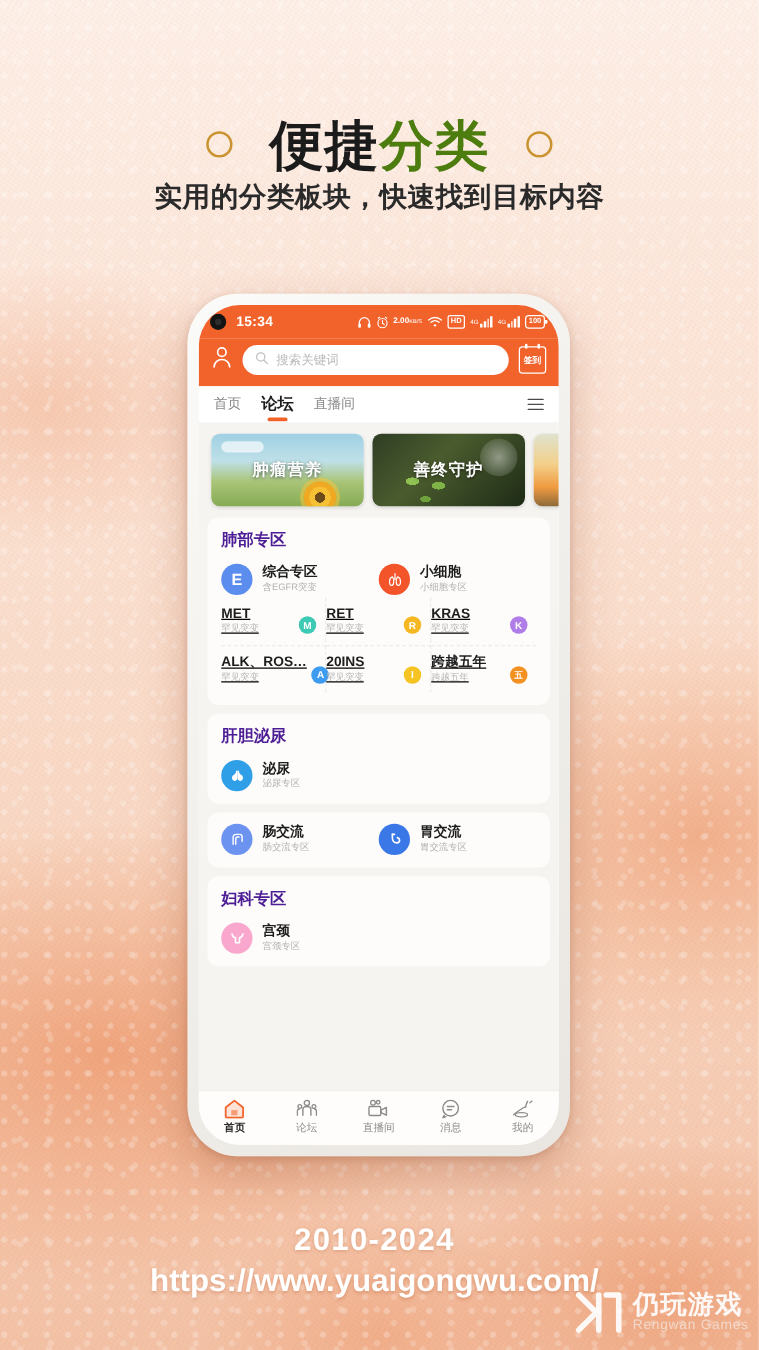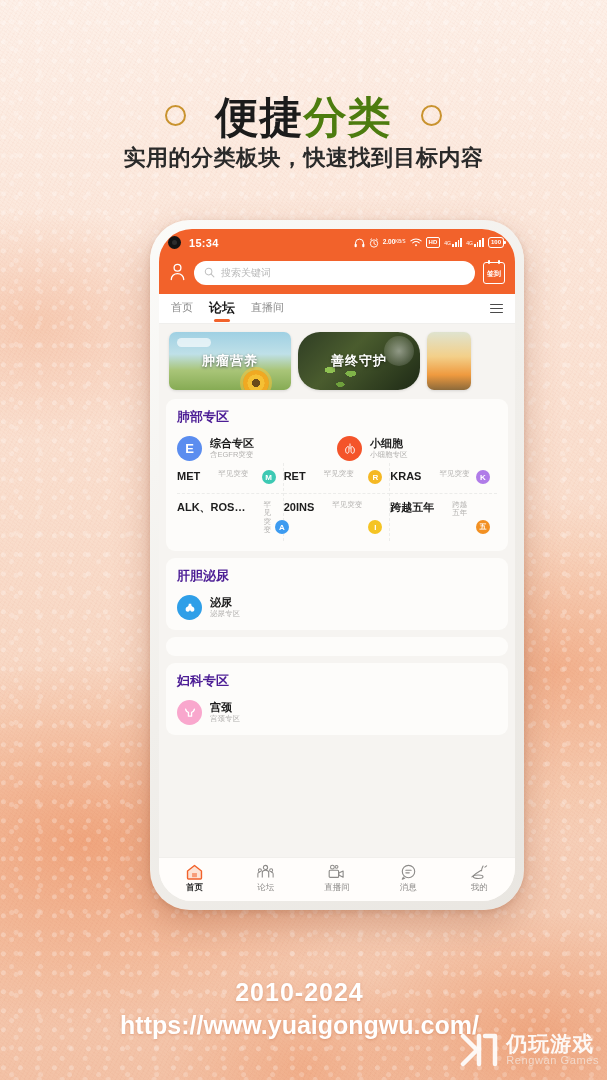--- a/index.html
+++ b/index.html
@@ -40,21 +40,21 @@
   .headline { font-size: 43px; font-weight: bold; letter-spacing: 1px; line-height: 1; display: inline-block; vertical-align: middle; }
   .h-dark { color: #1b1b1b; text-align: right; }
   .h-accent { color: #4d7c0f; }
   .ring { display: inline-block; vertical-align: middle; width: 21px; height: 21px; border: 2.5px solid #c9932f; border-radius: 50%; }
   .ring.left { margin-right: 25px; margin-bottom: 4px; }
   .ring.right { margin-left: 25px; margin-bottom: 4px; }
   .subhead { margin-top: 4px; font-size: 22px; font-weight: bold; color: #2a2a2a; letter-spacing: 0.5px; }
 
   
   .phone {
-    position: absolute; left: 150px; top: 220px; width: 374px; height: 690px;
+    position: absolute; left: 150px; top: 235px; width: 306px; height: 690px;
     background: linear-gradient(135deg, #fbfbf9 0%, #f1efeb 48%, #e9e6e1 100%);
     border-radius: 40px; padding: 9px;
     box-shadow: 0 14px 34px rgba(150,70,35,0.30), 0 2px 6px rgba(120,60,30,0.18);
     z-index: 6;
   }
   .screen {
     width: 100%; height: 100%; background: #fdfbf8;
     border-radius: 33px; overflow: hidden; position: relative;
     display: flex; flex-direction: column;
   }
@@ -127,21 +127,21 @@
   }
   .b-nutrition { background: linear-gradient(180deg,#9fd0e3 0%,#bfe0e8 38%,#a9c578 66%,#86ab54 100%); }
   .b-nutrition::after {
     content:""; position:absolute; right:22px; bottom:-6px; width:26px; height:26px; border-radius:50%;
     background: radial-gradient(circle, #6b4a1a 0 22%, #f5c034 23% 46%, #f0a922 47% 100%);
     box-shadow: 0 0 0 3px rgba(246,196,60,0.55);
   }
   .b-nutrition .cloud {
     position:absolute; left:8px; top:6px; width:34px; height:9px; background:rgba(255,255,255,0.65); border-radius:9px;
   }
-  .b-care { background: linear-gradient(135deg,#2f3d24 0%,#4a5c2e 40%,#1e2a16 100%); border-radius: 22px; }
+  .b-care { background: linear-gradient(135deg,#2f3d24 0%,#4a5c2e 40%,#1e2a16 100%); }
   .b-care .sprout {
     position:absolute; left:24px; bottom:2px; width:40px; height:30px;
     background:
       radial-gradient(ellipse 9px 5px at 20% 40%, #8fc152 60%, transparent 61%),
       radial-gradient(ellipse 9px 5px at 72% 52%, #7fb348 60%, transparent 61%),
       radial-gradient(ellipse 7px 4px at 46% 88%, #6ea03c 60%, transparent 61%);
   }
   .b-care .glow { position:absolute; right:6px; top:4px; width:30px; height:30px; border-radius:50%; background: radial-gradient(circle, rgba(255,255,255,0.45), rgba(255,255,255,0)); }
   .b-sunset { width: 44px; background: linear-gradient(180deg,#dfe3cf 0%,#f3d08a 42%,#ef9a3f 74%,#8d6a3a 100%); }
 
@@ -162,21 +162,21 @@
   .cell-sub { font-size: 7.5px; color: #b3b1af; line-height: 1.1; }
 
   
   .gene-row { display: flex; margin-top: 2px; }
   .gene-cell {
     width: 33.33%; display: flex; align-items: flex-start; justify-content: space-between;
     padding: 7px 7px 7px 0; border-right: 1px dashed #ececea;
   }
   .gene-cell:last-child { border-right: none; }
   .gene-row + .gene-row .gene-cell { border-top: 1px dashed #ececea; }
-  .gene-texts { display: flex; flex-direction: row; gap: 18px; }
+  .gene-texts { display: flex; flex-direction: column; gap: 2px; text-decoration: underline; }
   .gene-title { font-size: 11px; font-weight: bold; color: #1d1d1d; line-height: 1.1; white-space: nowrap; }
   .gene-sub { font-size: 7.5px; color: #b6b4b2; line-height: 1.1; }
   .gene-badge {
     width: 14px; height: 14px; border-radius: 50%; flex: 0 0 auto; align-self: flex-end;
     display: flex; align-items: center; justify-content: center;
     color: #fff; font-size: 8px; font-weight: bold; margin-left: 4px;
   }
 
   
   .bottomnav {
@@ -399,20 +399,46 @@
             </span>
             <span class="cell-texts">
               <span class="cell-title">泌尿</span>
               <span class="cell-sub">泌尿专区</span>
             </span>
           </div>
         </div>
       </div>
 
       <div class="section">
+        <div class="grid2">
+          <div class="cell">
+            <span class="icon-circle" style="background:#6b93ef">
+              <svg width="14" height="13" viewBox="0 0 16 14">
+                  <path d="M4 11.4V5.2c0-1.6 1.3-2.8 3-2.8h3c1.3 0 2.2.9 2.2 2.1v4.2" stroke="#fff" stroke-width="1.3" fill="none" stroke-linecap="round"></path>
+                  <path d="M6.4 11.4V6.4c0-.9.7-1.5 1.6-1.5h1.4" stroke="#fff" stroke-width="1.3" fill="none" stroke-linecap="round"></path>
+                </svg>
+            </span>
+            <span class="cell-texts">
+              <span class="cell-title">肠交流</span>
+              <span class="cell-sub">肠交流专区</span>
+            </span>
+          </div>
+          <div class="cell">
+            <span class="icon-circle" style="background:#3a78e8">
+              <svg width="14" height="13" viewBox="0 0 16 14">
+                  <path d="M5.6 2.4v3.2c0 2.6 1.6 4.6 4 4.6 1.6 0 2.6-1 2.6-2.4 0-1.2-.8-2-2-2.4" stroke="#fff" stroke-width="1.5" fill="none" stroke-linecap="round"></path>
+                  <path d="M5.6 2.4h2" stroke="#fff" stroke-width="1.5" stroke-linecap="round"></path>
+                </svg>
+            </span>
+            <span class="cell-texts">
+              <span class="cell-title">胃交流</span>
+              <span class="cell-sub">胃交流专区</span>
+            </span>
+          </div>
+        </div>
       </div>
 
       <div class="section">
         <div class="section-title">妇科专区</div>
         <div class="grid2">
           <div class="cell">
             <span class="icon-circle" style="background:#f9a7cd">
               <svg width="14" height="13" viewBox="0 0 16 14">
                   <path d="M3 3.2c.4 2.2 1.8 3.4 3.2 3.6v4.4h3.6V6.8c1.4-.2 2.8-1.4 3.2-3.6" stroke="#fff" stroke-width="1.5" fill="none" stroke-linecap="round" stroke-linejoin="round"></path>
                 </svg>

